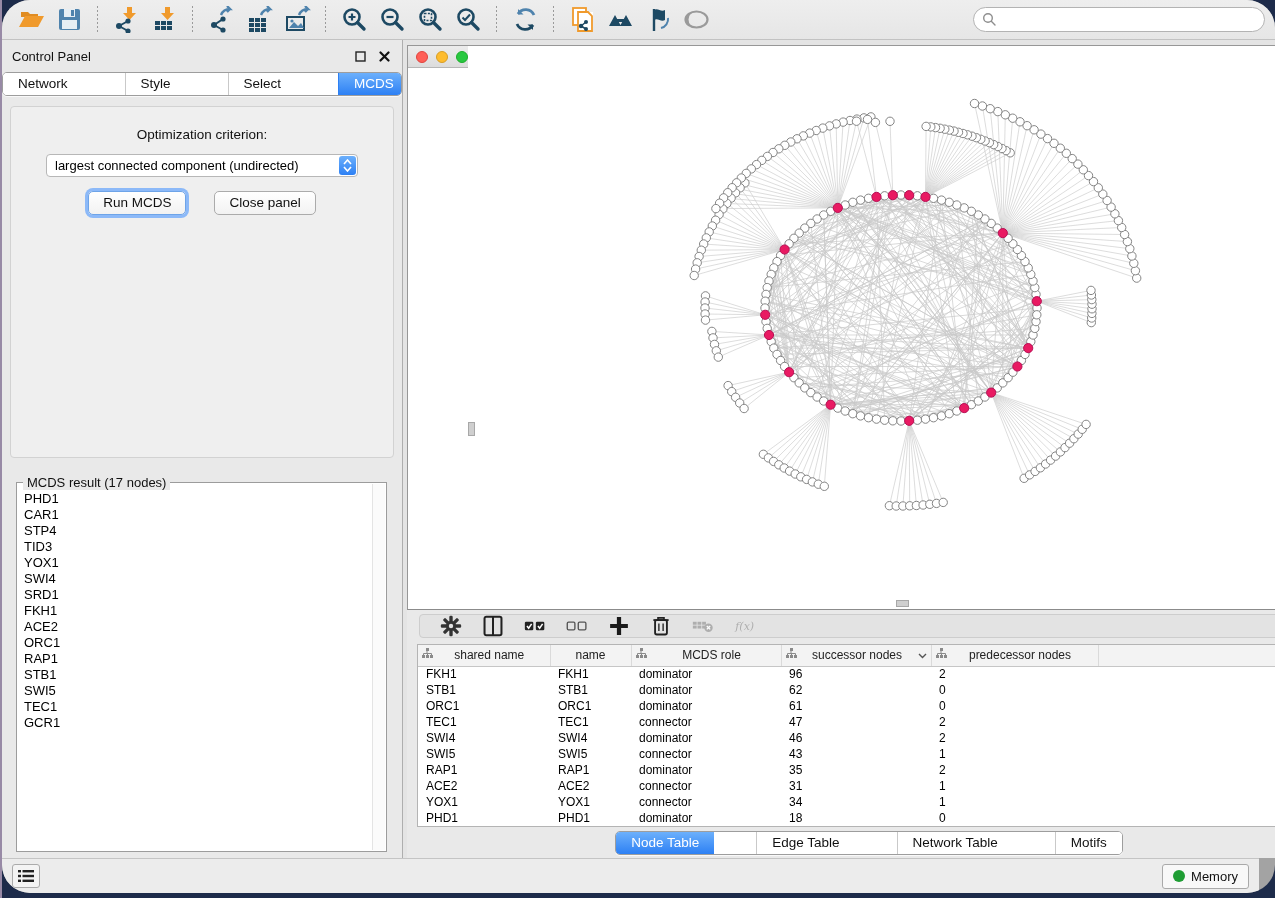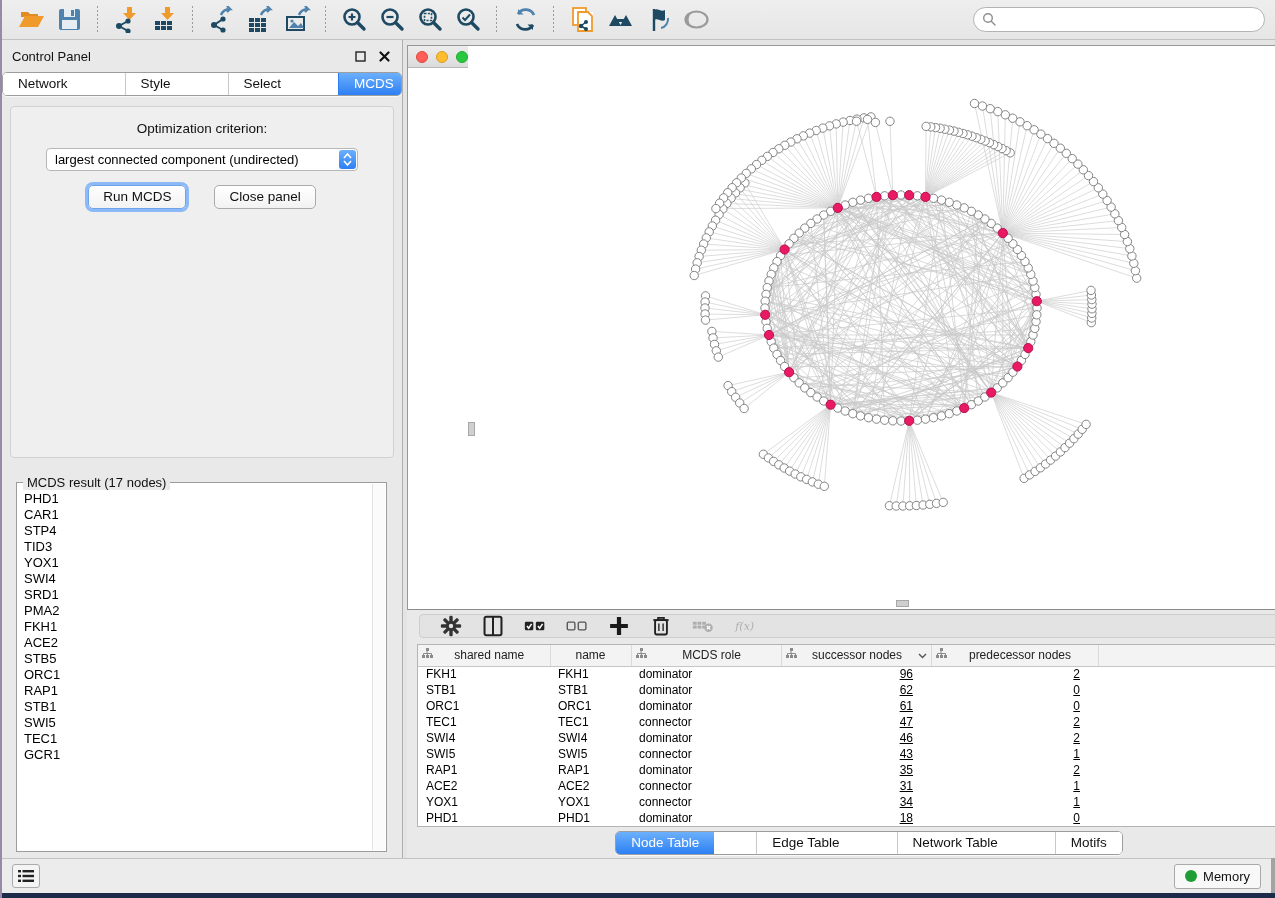--- a/index.html
+++ b/index.html
@@ -1,19 +1,19 @@
 <!DOCTYPE html>
 <html><head>
 <meta charset="utf-8">
 <style>
   * { box-sizing: border-box; margin: 0; padding: 0; }
   html,body { width:1275px; height:898px; overflow:hidden;
     font-family:"Liberation Sans", sans-serif; background:#1d2b4a; }
   .app { position:absolute; left:2px; top:0; right:0; bottom:5px;
-    background:#a3a3a3; overflow:hidden; }
+    background:#a3a3a3; overflow:hidden;border-radius:28px; }
   .wall-left { position:absolute; left:0; top:0; width:2px; bottom:0; background:#988aa6; }
 
   
   .toolbar { position:absolute; left:0; top:0; right:0; height:40px;
     background:linear-gradient(#eeeeee,#e6e6e6); border-bottom:1px solid #c2c2c2;
     display:flex; align-items:center; padding:0 10px; }
   .tb-icon { width:32px; height:32px; display:flex; align-items:center; justify-content:center;
     margin:0 3px; cursor:default; }
   .tb-icon svg { width:27px; height:27px; }
   .tb-sep { width:1px; height:28px; margin:0 9px;
@@ -36,21 +36,21 @@
   .mini-btn { width:16px; height:14px; display:flex; align-items:center; justify-content:center; margin-left:8px; }
   .cp-tabs-row { display:flex; justify-content:center; margin-top:6px; }
   .seg-control { display:flex; border:1px solid #9d9d9d; border-radius:5px; overflow:hidden;
     background:#fff; box-shadow:0 1px 0 rgba(255,255,255,.7);gap:42px; }
   .seg { padding:3px 15px 4px 15px; font-size:13.5px; color:#111; background:#fff;
     border-left:1px solid #c9c9c9; cursor:default; white-space:nowrap; }
   .seg:first-child { border-left:none; }
   .seg.active { background:linear-gradient(#6cb0fc,#2d80f4); color:#fff;
     border-left-color:#2d80f4; }
   .cp-inner { margin:10px 8px 0 8px; height:352px; background:#efefef;
-    border:1px solid #d2d2d2; border-radius:4px; text-align:center; padding-top:14px; }
+    border:1px solid #d2d2d2; border-radius:4px; text-align:center; padding-top:20px; }
   .opt-label { font-size:13.5px; color:#111; margin-bottom:12px; }
   .fake-select { width:312px; height:23px; margin:0 auto; background:#fff;
     border:1px solid #b7b7b7; border-radius:4px; display:flex; align-items:center;
     font-size:13px; padding-left:8px; position:relative; text-align:left; }
   .fake-select .stepper { position:absolute; right:1px; top:1px; bottom:1px; width:17px;
     border-radius:3px; background:linear-gradient(#6cb0fc,#2d80f4);
     display:flex; flex-direction:column; align-items:center; justify-content:center; gap:1px; }
   .btn-row { margin-top:14px; display:flex; justify-content:center; gap:28px; }
   .mac-btn { background:linear-gradient(#ffffff,#f2f2f2); border:1px solid #ababab;
     border-radius:5px; font-size:13.5px; padding:3px 14px 4px 14px; color:#111; }
@@ -89,29 +89,29 @@
   .tp-icon { width:30px; height:30px; display:flex; align-items:center; justify-content:center; margin:0 6px; }
   .tp-icon svg { width:22px; height:22px; }
   .tp-icon.disabled { opacity:.9; }
   .node-table-wrap { flex:1; background:#fff; border:1px solid #b4b4b4; position:relative; overflow:hidden; }
   table.node-table { border-collapse:collapse; table-layout:fixed; width:100%;padding-left:6px; }
   .node-table th { height:21px; background:#f3f3f3; border-right:1px solid #dadada;
     border-bottom:1px solid #c6c6c6; font-weight:normal; font-size:12px; color:#222; padding:0; }
   .th-inner { display:flex; align-items:center; padding:0 4px; }
   .th-label { flex:1; text-align:center; }
   .node-table td { height:16px; font-size:12px; color:#000; padding:0 8px; white-space:nowrap; }
-  .node-table td.num { text-align:right; padding-right:18px;text-decoration:underline; }
+  .node-table td.num { padding-right:18px; }
   .tbl-scroll { position:absolute; top:22px; right:1px; bottom:1px; width:13px; background:#fcfcfc;
     border-left:1px solid #ececec; }
   .tbl-thumb { position:absolute; top:2px; left:2px; width:9px; height:92px;
     background:#b5b5b5; border-radius:5px; }
   .tp-tabs-row { display:flex; justify-content:center; padding:4px 0 3px 0; }
 
   
-  .statusbar { position:absolute; left:0; right:4px; bottom:0; height:35px; background:#ececec;
+  .statusbar { position:absolute; left:0; right:16px; bottom:0; height:35px; background:#ececec;
     border-top:1px solid #c4c4c4; display:flex; align-items:center; padding:0 10px; }
   .status-left-btn { width:28px; height:24px; background:#f4f4f4; border:1px solid #ababab;
     border-radius:3px; display:flex; align-items:center; justify-content:center; }
   .memory-btn { margin-left:auto; height:25px; background:#f8f8f8; border:1px solid #a9a9a9;
     border-radius:3px; display:flex; align-items:center; gap:6px; padding:0 10px; font-size:13px; color:#111; }
   .mem-dot { width:12px; height:12px; border-radius:50%; background:#1f9d34; }
 </style>
 </head>
 <body>
 
@@ -335,24 +335,22 @@
       <div class="mcds-result">
         <span class="mcds-legend">MCDS result (17 nodes)</span>
         <ul class="mcds-list" id="mcds-list">
             <li>PHD1</li>
             <li>CAR1</li>
             <li>STP4</li>
             <li>TID3</li>
             <li>YOX1</li>
             <li>SWI4</li>
             <li>SRD1</li>
-            <li>PMA2</li>
             <li>FKH1</li>
             <li>ACE2</li>
-            <li>STB5</li>
             <li>ORC1</li>
             <li>RAP1</li>
             <li>STB1</li>
             <li>SWI5</li>
             <li>TEC1</li>
             <li>GCR1</li>
           </ul>
         <div class="mcds-scroll"></div>
       </div>
     </div>

